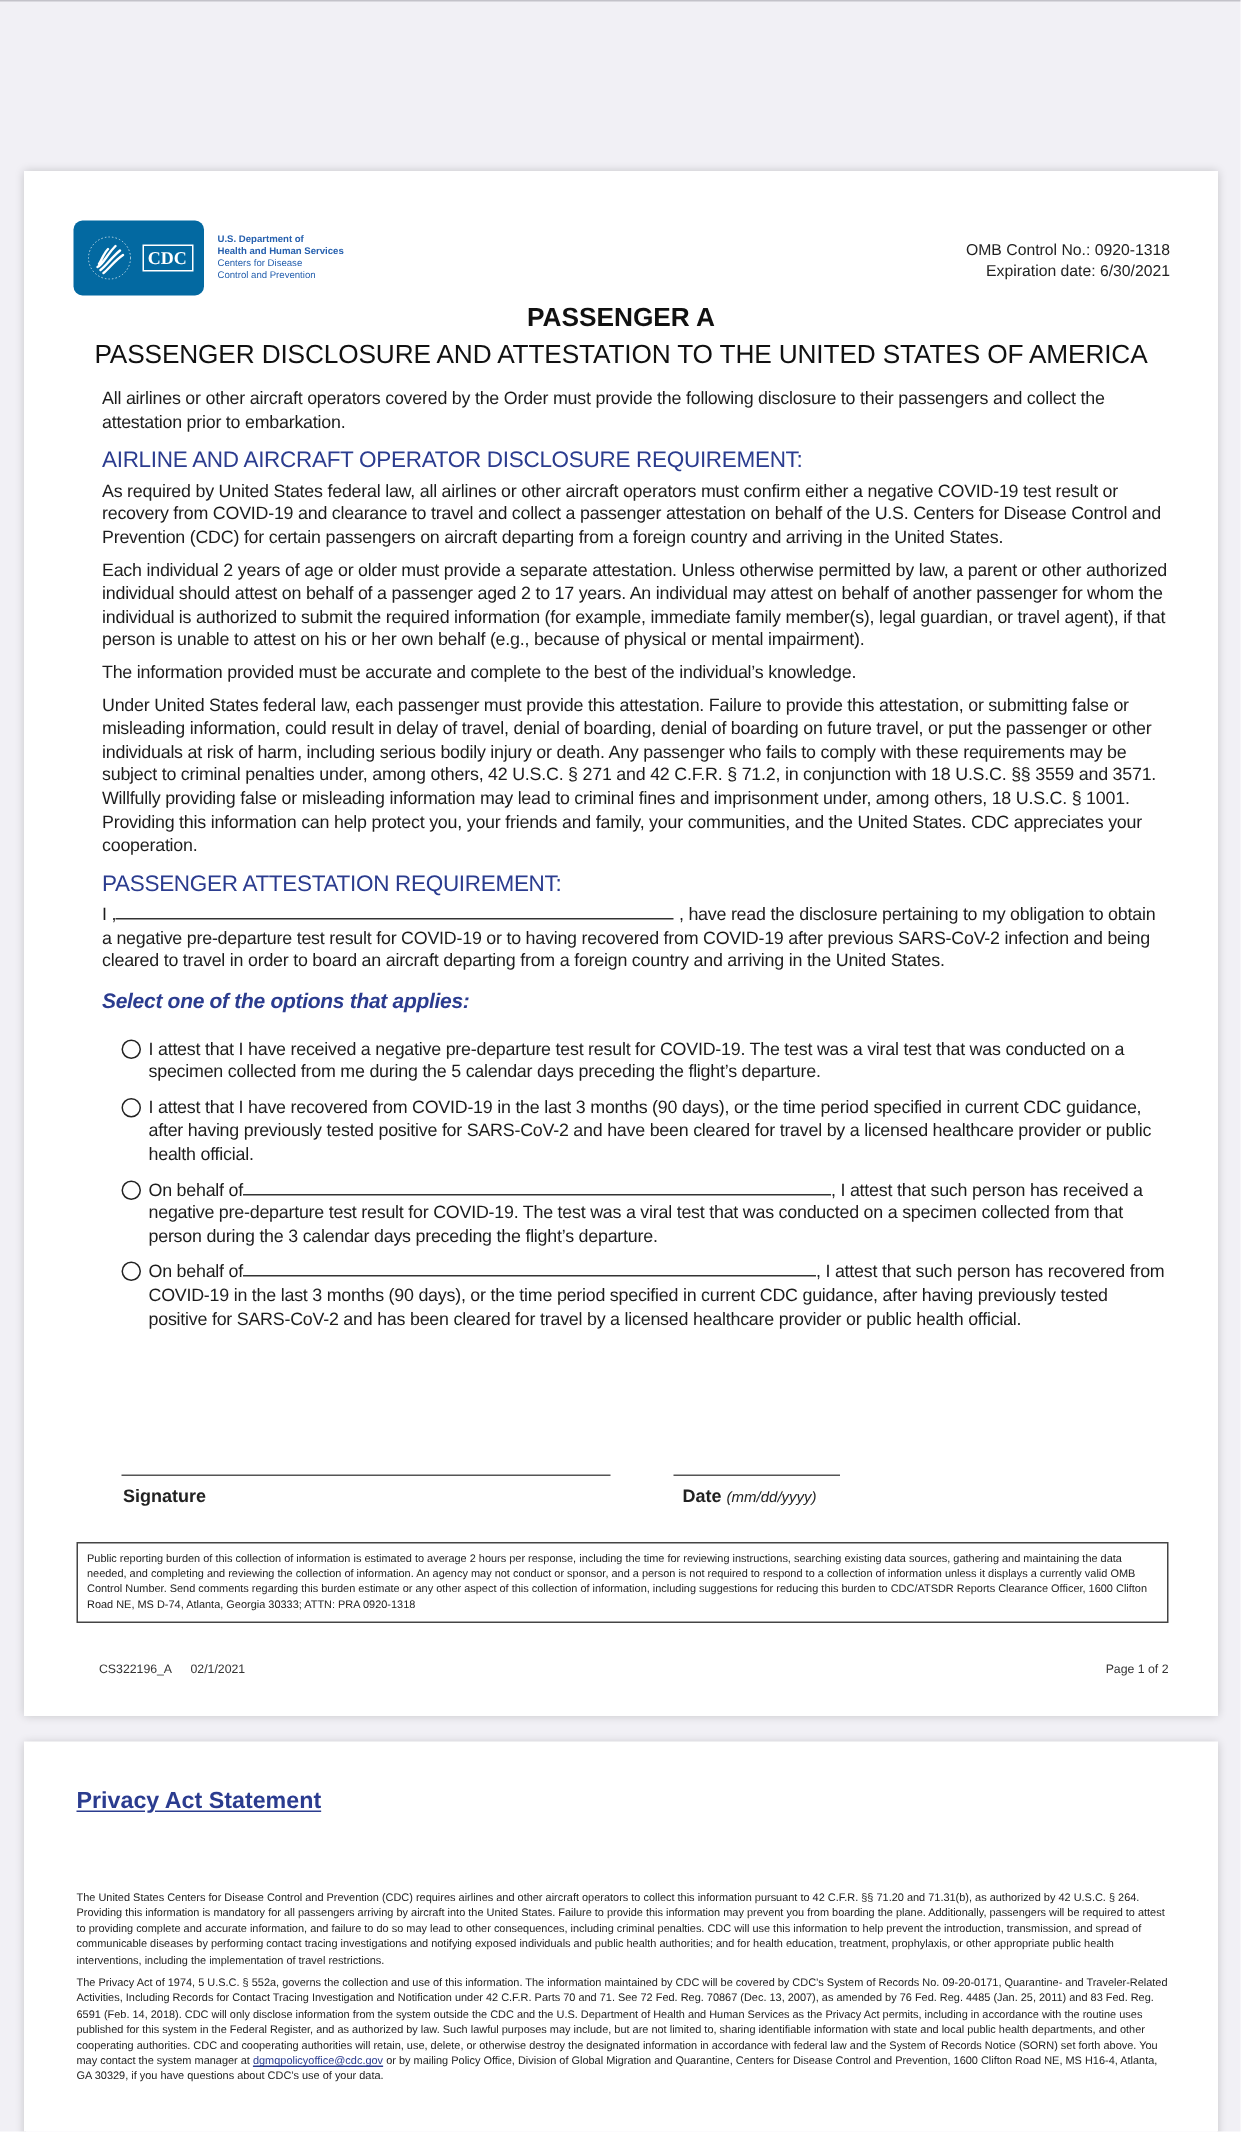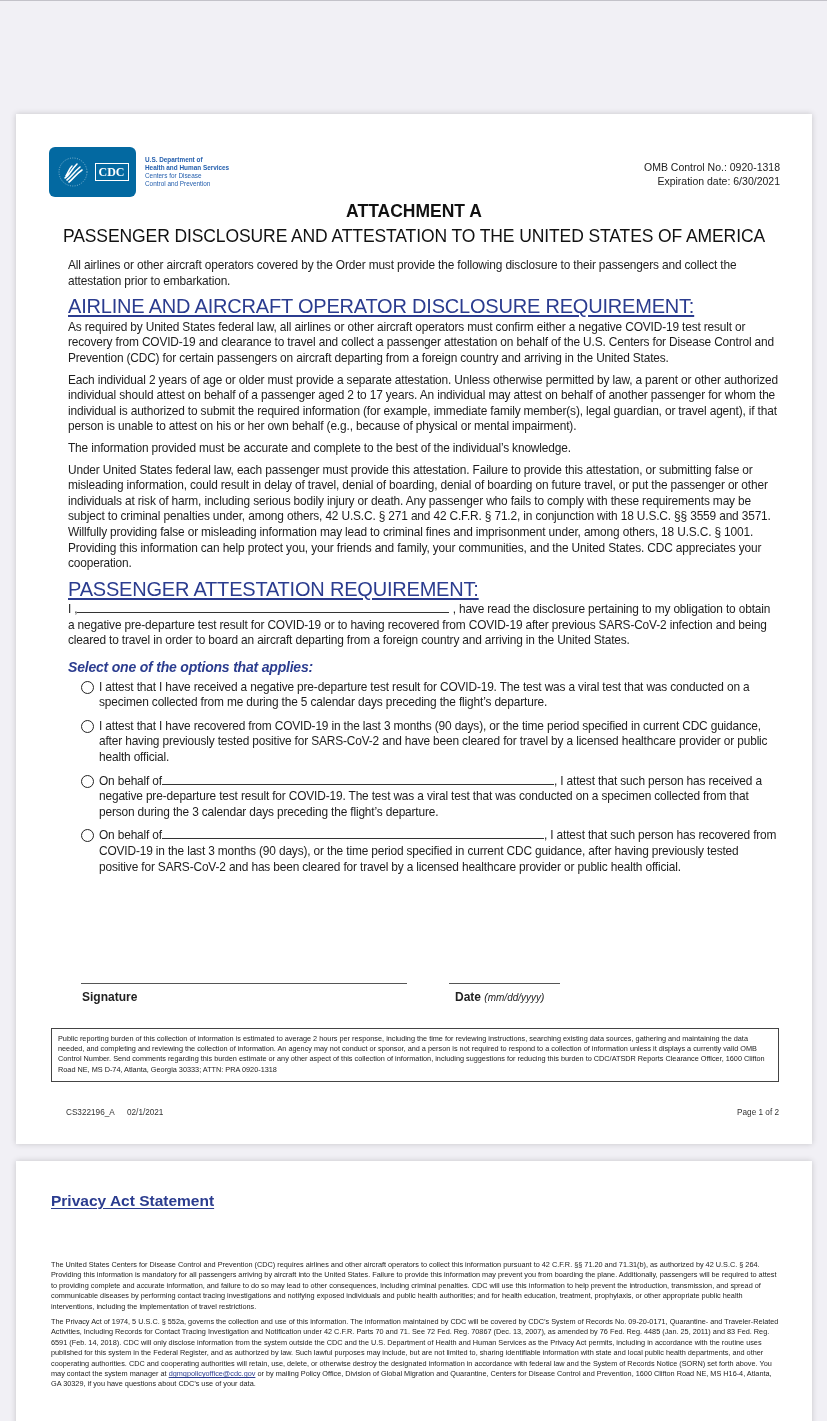--- a/index.html
+++ b/index.html
@@ -75,32 +75,31 @@
   .content {
     position: absolute; left: 52px; right: 33px; top: 144px;
     font-size: 11.9px;
     line-height: 15.6px;
     color: #1d1d1d;
     letter-spacing: -0.15px;
   }
   .content p { margin-bottom: 6px; }
   .section-head {
     color: #2b3c8f;
-    font-size: 20px;
-    text-decoration: underline;
+    font-size: 15px;
     text-underline-offset: 2px;
     margin: 10px 0 5px 0;
     letter-spacing: -0.2px;
   }
   .select-head {
     color: #2b3c8f;
     font-style: italic;
     font-weight: bold;
     font-size: 14px;
-    margin: 11px 0 4px 0;
+    margin: 11px 0 16px 0;
     letter-spacing: -0.2px;
   }
   .blank {
     display: inline-block;
     border-bottom: 1px solid #333;
     height: 11px;
     vertical-align: baseline;
   }
   .option {
     display: flex;
@@ -182,21 +181,21 @@
       <div>Centers for Disease</div>
       <div>Control and Prevention</div>
     </div>
   </div>
 
   <div class="omb">
     <div>OMB Control No.: 0920-1318</div>
     <div>Expiration date: 6/30/2021</div>
   </div>
 
-  <div class="title1">ATTACHMENT A</div>
+  <div class="title1">PASSENGER A</div>
   <div class="title2">PASSENGER DISCLOSURE AND ATTESTATION TO THE UNITED STATES OF AMERICA</div>
 
   <div class="content">
     <p>All airlines or other aircraft operators covered by the Order must provide the following disclosure to their passengers and collect the attestation prior to embarkation.</p>
 
     <div class="section-head">AIRLINE AND AIRCRAFT OPERATOR DISCLOSURE REQUIREMENT:</div>
     <p>As required by United States federal law, all airlines or other aircraft operators must confirm either a negative COVID-19 test result or recovery from COVID-19 and clearance to travel and collect a passenger attestation on behalf of the U.S. Centers for Disease Control and Prevention (CDC) for certain passengers on aircraft departing from a foreign country and arriving in the United States.</p>
     <p>Each individual 2 years of age or older must provide a separate attestation. Unless otherwise permitted by law, a parent or other authorized individual should attest on behalf of a passenger aged 2 to 17 years. An individual may attest on behalf of another passenger for whom the individual is authorized to submit the required information (for example, immediate family member(s), legal guardian, or travel agent), if that person is unable to attest on his or her own behalf (e.g., because of physical or mental impairment).</p>
     <p>The information provided must be accurate and complete to the best of the individual’s knowledge.</p>
     <p>Under United States federal law, each passenger must provide this attestation.  Failure to provide this attestation, or submitting false or misleading information, could result in delay of travel, denial of boarding, denial of boarding on future travel, or put the passenger or other individuals at risk of harm, including serious bodily injury or death.  Any passenger who fails to comply with these requirements may be subject to criminal penalties under, among others, 42 U.S.C. § 271 and 42 C.F.R. § 71.2, in conjunction with 18 U.S.C. §§ 3559 and 3571. Willfully providing false or misleading information may lead to criminal fines and imprisonment under, among others, 18 U.S.C. § 1001. Providing this information can help protect you, your friends and family, your communities, and the United States. CDC appreciates your cooperation.</p>

